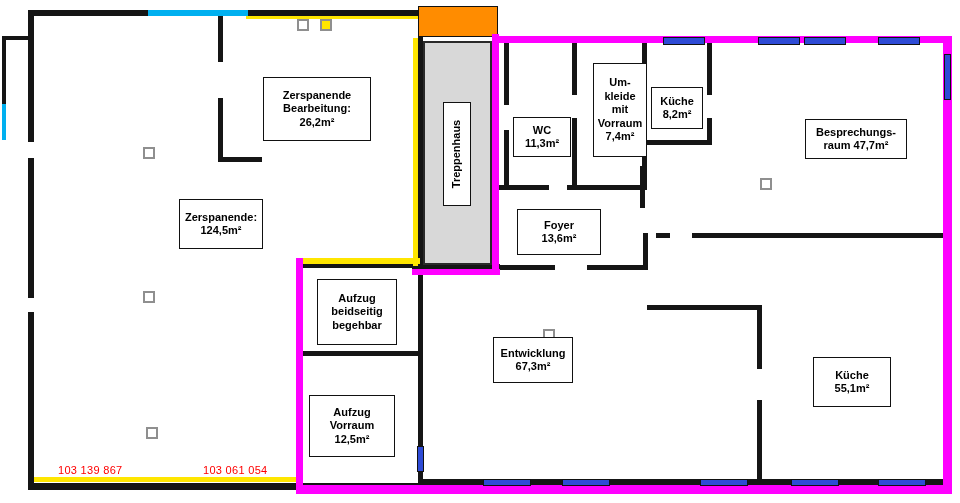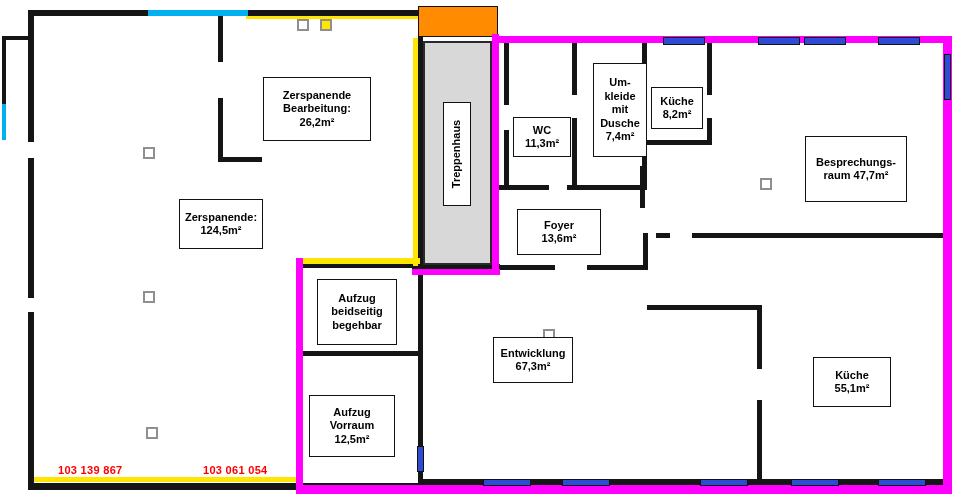--- a/index.html
+++ b/index.html
@@ -11,21 +11,21 @@
   .orangeblk{position:absolute;background:#ff8c00;border:1px solid #111;box-sizing:border-box}
   .magenta{position:absolute;background:#ff00ff}
   .window{position:absolute;background:#2e4bd6;border:1px solid #111;box-sizing:border-box}
   .stairs{position:absolute;background:#d8d8d8;border:2px solid #2a2a2a;box-sizing:border-box}
   .column{position:absolute;width:12px;height:12px;background:#fff;border:2px solid #8f8f8f;box-sizing:border-box}
   .col-yellow{background:#ffe600}
   .room-label{position:absolute;display:flex;align-items:center;justify-content:center;text-align:center;
         background:#fff;border:1.5px solid #111;font-size:11px;font-weight:700;line-height:1.22;
         white-space:pre-line;box-sizing:border-box;padding:2px}
   .vertical{transform:rotate(-90deg)}
-  .ref{position:absolute;color:#fe0000;font-size:11px;font-weight:700;letter-spacing:.3px}
+  .ref{position:absolute;color:#fe0000;font-size:11px;font-weight:400;letter-spacing:.3px}
 </style>
 </head>
 <body>
 
 <div class="plan">
 
   <div class="wall" style="left:28px;top:10px;width:394px;height:6px"></div>
   <div class="wall" style="left:28px;top:10px;width:6px;height:132px"></div>
   <div class="wall" style="left:28px;top:158px;width:6px;height:140px"></div>
   <div class="wall" style="left:28px;top:312px;width:6px;height:178px"></div>
@@ -103,25 +103,25 @@
 Bearbeitung:
 26,2m²</div>
   <div class="room-label" style="left:179px;top:199px;width:84px;height:50px">Zerspanende:
 124,5m²</div>
   <div class="room-label vertical" style="left:405px;top:140px;width:104px;height:28px">Treppenhaus</div>
   <div class="room-label" style="left:513px;top:117px;width:58px;height:40px">WC
 11,3m²</div>
   <div class="room-label" style="left:593px;top:63px;width:54px;height:94px">Um-
 kleide
 mit
-Dusche
+Vorraum
 7,4m²</div>
   <div class="room-label" style="left:651px;top:87px;width:52px;height:42px">Küche
 8,2m²</div>
-  <div class="room-label" style="left:805px;top:136px;width:102px;height:66px">Besprechungs-
+  <div class="room-label" style="left:805px;top:119px;width:102px;height:40px">Besprechungs-
 raum 47,7m²</div>
   <div class="room-label" style="left:517px;top:209px;width:84px;height:46px">Foyer
 13,6m²</div>
   <div class="room-label" style="left:317px;top:279px;width:80px;height:66px">Aufzug
 beidseitig
 begehbar</div>
   <div class="room-label" style="left:493px;top:337px;width:80px;height:46px">Entwicklung
 67,3m²</div>
   <div class="room-label" style="left:309px;top:395px;width:86px;height:62px">Aufzug
 Vorraum

